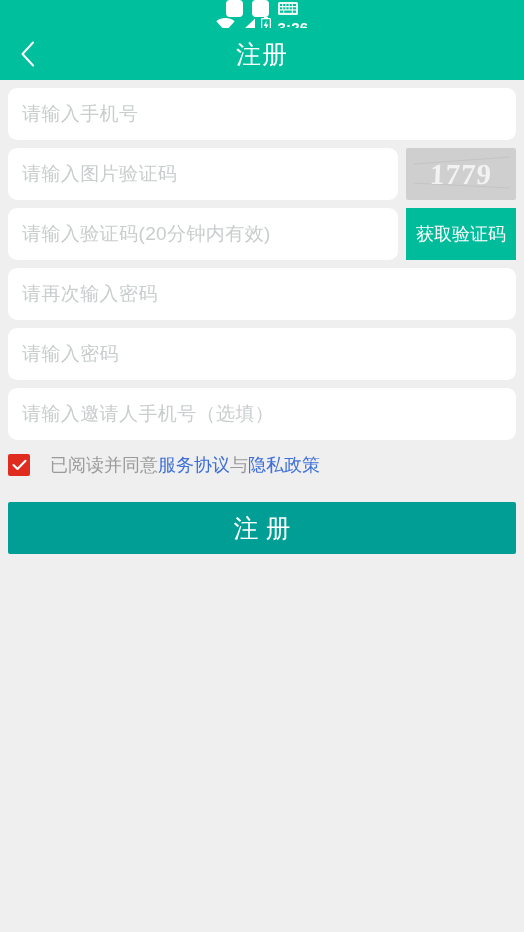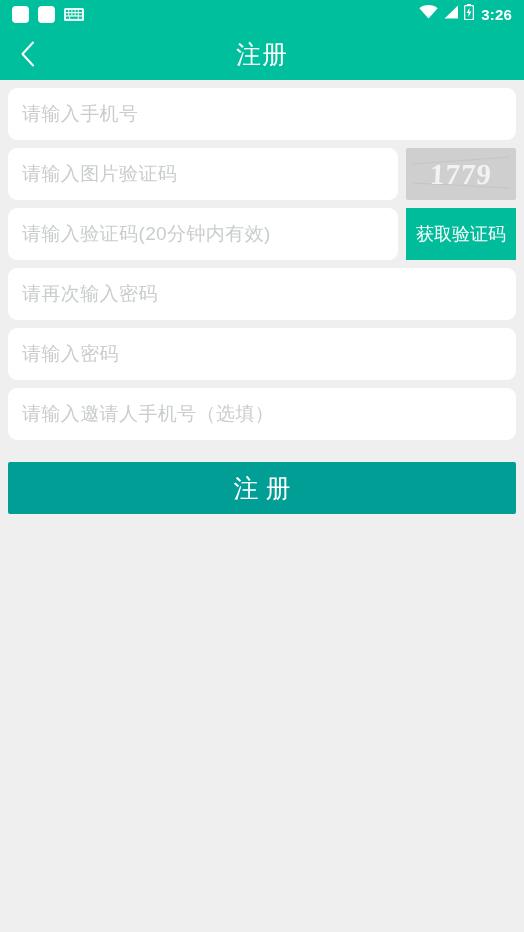--- a/index.html
+++ b/index.html
@@ -15,20 +15,21 @@
   }
 
   
   .status-bar {
     height: 28px;
     background: #00bf9c;
     display: flex;
     align-items: center;
     padding: 0 12px;
     box-sizing: border-box;
+    flex-direction: column;
   }
   .status-left {
     display: flex;
     align-items: center;
     gap: 9px;
     flex: 1;
   }
   .notif-square {
     width: 17px;
     height: 17px;
@@ -304,15 +305,25 @@
       <span class="ph">请输入密码</span>
     </div>
   </div>
 
   <div class="field-row">
     <div class="text-field">
       <span class="ph">请输入邀请人手机号（选填）</span>
     </div>
   </div>
 
+  <div class="agreement-row">
+    <div class="checkbox">
+      <span>
+        <svg width="15" height="12" viewBox="0 0 15 12">
+          <path d="M1.5 6L5.5 10 13.5 1.8" fill="none" stroke="#ffffff" stroke-width="2.1" stroke-linecap="round" stroke-linejoin="round"></path>
+        </svg>
+      </span>
+    </div>
+    <div class="agreement-text"><span>已阅读并同意</span><span class="link">服务协议</span><span>与</span><span class="link">隐私政策</span></div>
+  </div>
 
   <div class="submit-btn">注册</div>
 </div>
 
 </body></html>

